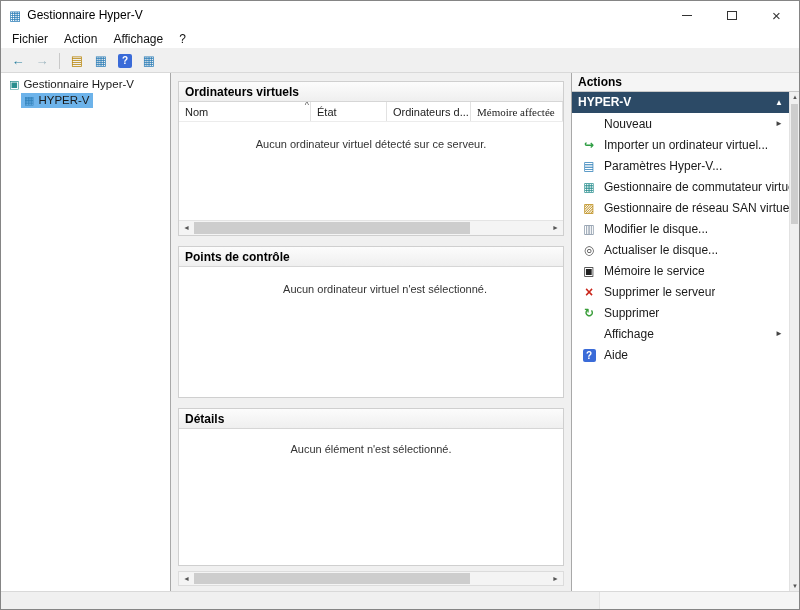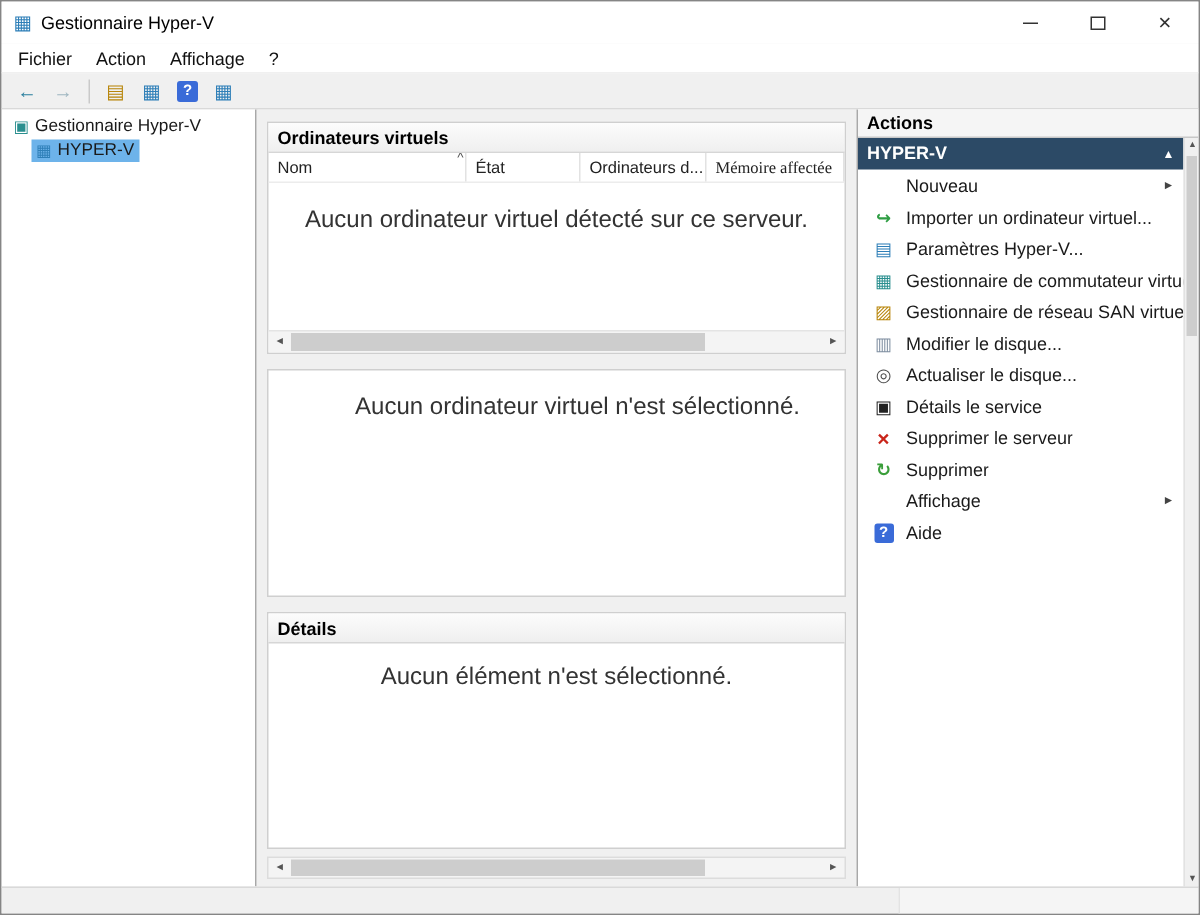--- a/index.html
+++ b/index.html
@@ -52,21 +52,21 @@
   .sec { position:absolute; left:6px; width:386px; border:1px solid #cfcfcf; background:#fff; }
   .sec-head { height:20px; line-height:20px; padding-left:6px; font-weight:bold; font-size:12px;
     background:linear-gradient(#fcfcfc,#efefef); border-bottom:1px solid #d6d6d6; color:#000; }
   .sec-vm { top:8px;  height:155px; }
   .sec-cp { top:173px; height:152px; }
   .sec-dt { top:335px; height:158px; }
   .cols { display:flex; height:20px; border-bottom:1px solid #ececec; font-size:11px; color:#222; }
   .col { padding:4px 4px 0 6px; border-right:1px solid #e2e2e2; position:relative; white-space:nowrap; overflow:hidden; }
   .col.c0 { width:132px; } .col.c1 { width:76px; } .col.c2 { width:84px; } .col.c3 { width:92px;font-family:Liberation Serif, serif; }
   .sort { position:absolute; right:1px; top:-2px; font-size:9px; color:#555; }
-  .empty-msg { text-align:center; font-size:16px; color:#333; }
+  .empty-msg { text-align:center; font-size:11px; color:#333; }
   .sec-vm .empty-msg { padding-top:16px; }
   .sec-cp .empty-msg { padding-top:16px;padding-left:28px; }
   .sec-dt .empty-msg { padding-top:14px; }
   .hscroll { height:15px; background:#f4f4f4; border-top:1px solid #e4e4e4; display:flex; }
   .sec-vm .hscroll { position:absolute; bottom:0; left:0; right:0; }
   .center-hscroll { position:absolute; top:498px; left:6px; width:386px; border:1px solid #dcdcdc; }
   .sb-btn { width:15px; text-align:center; font-size:7px; line-height:14px; color:#555; }
   .sb-track { flex:1; position:relative; }
   .sb-thumb { position:absolute; left:0; top:1px; bottom:1px; width:78%; background:#cdcdcd; }
   
@@ -186,20 +186,21 @@
         <div class="hscroll">
           <div class="sb-btn">◄</div>
           <div class="sb-track">
               <div class="sb-thumb"></div>
             </div>
           <div class="sb-btn">►</div>
         </div>
       </div>
 
       <div class="sec sec-cp">
+        <div class="sec-head">Points de contrôle</div>
         <div class="empty-msg">Aucun ordinateur virtuel n'est sélectionné.</div>
       </div>
 
       <div class="sec sec-dt">
         <div class="sec-head">Détails</div>
         <div class="empty-msg">Aucun élément n'est sélectionné.</div>
       </div>
 
       <div class="hscroll center-hscroll">
         <div class="sb-btn">◄</div>
@@ -243,21 +244,21 @@
         <div class="action-item">
           <span class="ai ic-editdisk">▥</span>
           <span class="a-label">Modifier le disque...</span>
         </div>
         <div class="action-item">
           <span class="ai ic-inspect">◎</span>
           <span class="a-label">Actualiser le disque...</span>
         </div>
         <div class="action-item">
           <span class="ai ic-stop">▣</span>
-          <span class="a-label">Détails le service</span>
+          <span class="a-label">Mémoire le service</span>
         </div>
         <div class="action-item">
           <span class="ai ic-delete">×</span>
           <span class="a-label">Supprimer le serveur</span>
         </div>
         <div class="action-item">
           <span class="ai ic-refresh">↻</span>
           <span class="a-label">Supprimer</span>
         </div>
         <div class="action-item">

